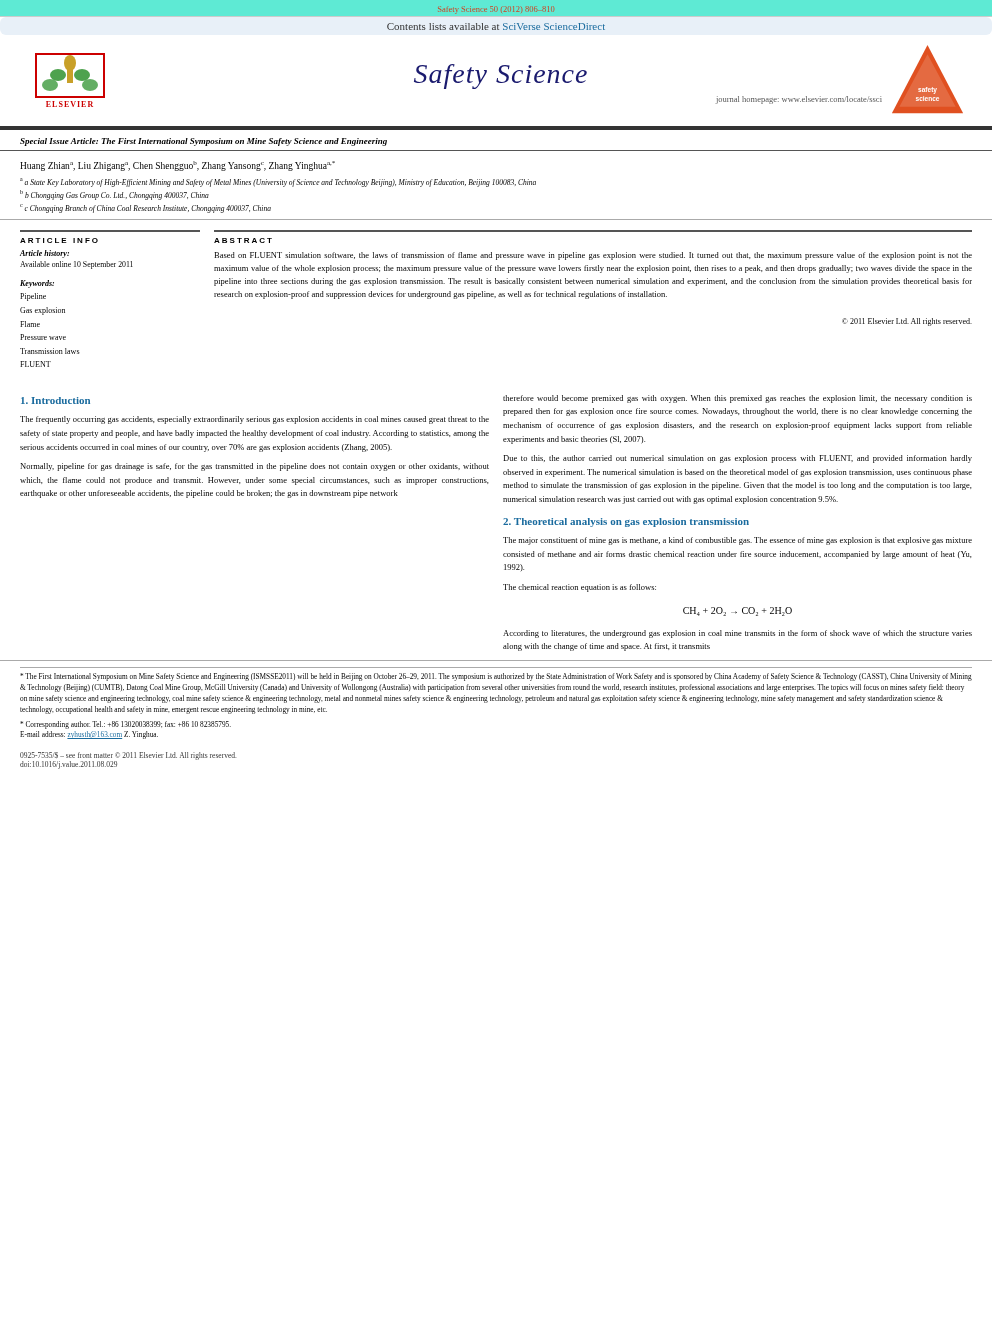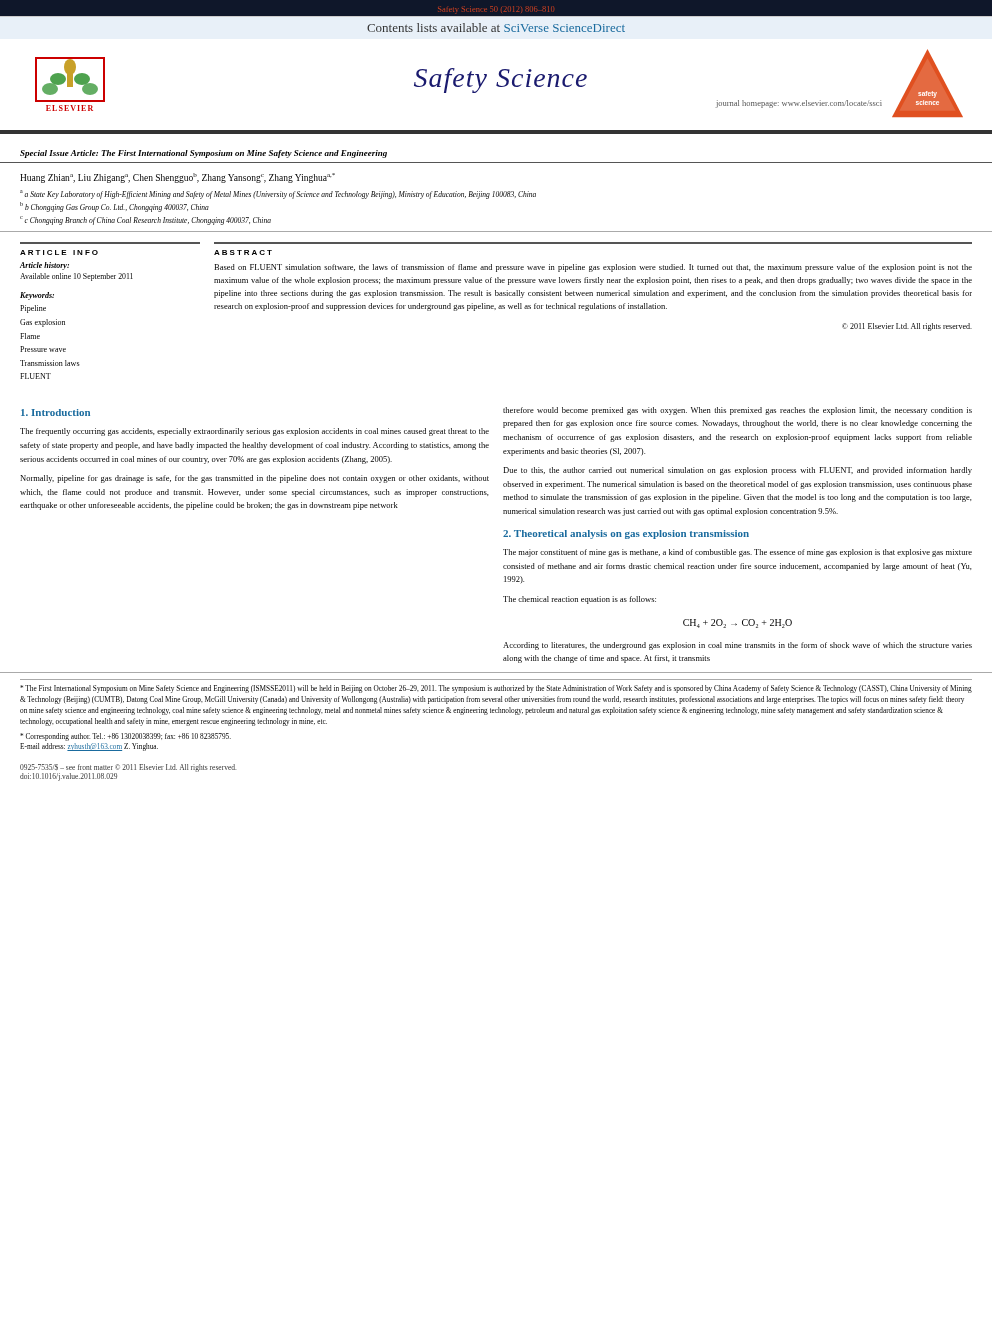--- a/index.html
+++ b/index.html
@@ -7,21 +7,21 @@
       background: #fff;
       font-family: "Times New Roman", Times, serif;
       font-size: 9.5px;
       color: #000;
       width: 992px;
       min-height: 1323px;
     }
 
     
     .top-banner {
-      background: #0f172a;
+      background: #5eead4;
       text-align: center;
       font-size: 8.5px;
       color: #d04020;
       padding: 4px 0 2px;
       border-bottom: 1px solid #ccc;
     }
 
     
     .journal-header {
       display: flex;
@@ -78,32 +78,33 @@
       width: 90px;
       display: flex;
       flex-direction: column;
       align-items: center;
     }
 
     
     .content-lists-bar {
       background: #e8f0f8;
       text-align: center;
-      font-size: 13px;
+      font-size: 11px;
       padding: 3px 0;
       color: #333;
+      border-radius: 6px;
     }
     .content-lists-bar a { color: #1a6b9e; text-decoration: none; }
 
     
     .divider-thick { border: none; border-top: 2px solid #333; margin: 0; }
 
     
     .special-issue-bar {
-      padding: 14px 20px 4px;
+      padding: 6px 20px 4px;
       border-bottom: 1px solid #555;
     }
     .special-issue-label {
       font-size: 9px;
       font-weight: bold;
       font-style: italic;
       color: #000;
     }
 
     
@@ -195,21 +196,21 @@
     .abstract-text {
       font-size: 8.5px;
       color: #000;
       line-height: 1.5;
       text-align: justify;
     }
     .copyright-line {
       font-size: 8px;
       color: #000;
       text-align: right;
-      margin-top: 10px;
+      margin-top: 17px;
     }
 
     
     .full-two-col {
       display: flex;
       padding: 10px 20px 0;
       gap: 14px;
     }
     .col-left-body {
       width: 50%;

